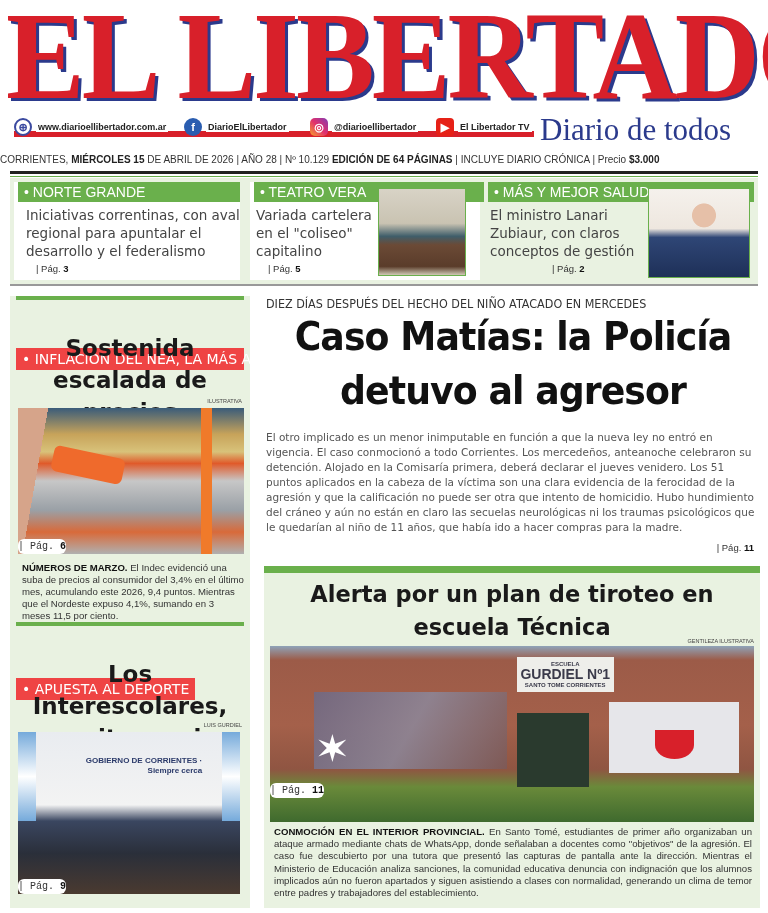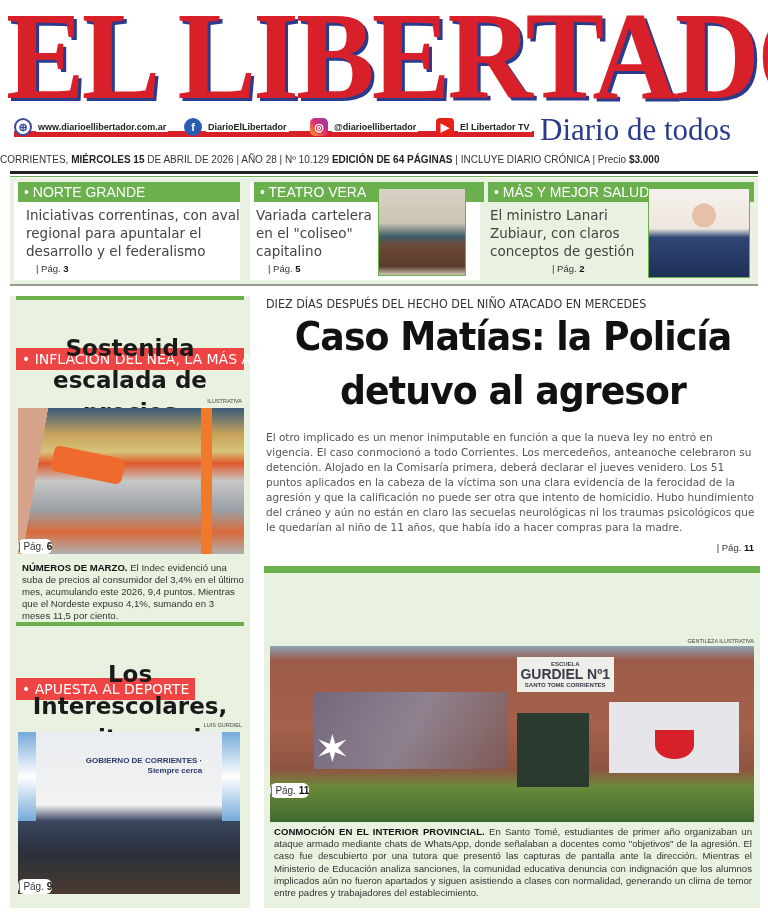--- a/index.html
+++ b/index.html
@@ -41,21 +41,21 @@
   .tag-lg { position: absolute; background: #ef4444; color: #fff; font-size: 14px; line-height: 22px; height: 22px; padding: 0 6px; white-space: nowrap; margin-top: 44px; }
   .headline-l { position: absolute; left: 0; width: 240px; text-align: center; font-weight: bold; font-size: 23px; line-height: 32px; color: #1a1a1a; }
   .credit { position: absolute; font-family: "Liberation Sans", sans-serif; font-size: 5.5px; color: #444; text-transform: uppercase; }
   .photo { position: absolute; overflow: hidden; }
   .photo-market { background: linear-gradient(100deg,#d6a48a 0 12%, transparent 12%), linear-gradient(180deg,#3a5c7a 0%,#c7a35a 18%,#d8c27a 30%,#e05a2a 38%,#c7c7c7 50%,#9aa0a6 70%,#d86a3a 85%,#b0b0b0 100%); }
   .photo-market .cart { position: absolute; left: 15%; top: 30%; width: 32%; height: 18%; background: #ef6a2c; border-radius: 6px; transform: rotate(12deg); }
   .photo-market .pillar { position: absolute; right: 14%; top: 0; width: 5%; height: 100%; background: #f07a2a; }
   .photo-conf { background: linear-gradient(180deg,#e9ecf0 0%,#f3f3f3 45%,#3a4660 55%,#2a2f3a 75%,#4a3a30 100%); }
   .photo-conf .banner { position: absolute; left: 18%; top: 10%; width: 65%; height: 30%; color: #2b3a6a; font-family: "Liberation Sans", sans-serif; font-weight: bold; font-size: 8px; text-align: right; line-height: 10px; padding-top: 8px; }
   .photo-conf .flag { position: absolute; top: 0; width: 8%; height: 55%; background: linear-gradient(180deg,#75aadb,#fff 50%,#75aadb); }
-  .pag-label { position: absolute; left: 0; bottom: 0; background: #fff; font-family: Liberation Sans, sans-serif; font-size: 10px; color: #333; padding: 2px 0; border-radius: 6px; }
+  .pag-label { position: absolute; left: 0; bottom: 0; background: #fff; font-family: Liberation Mono, monospace; font-size: 10px; color: #333; padding: 2px 0; border-radius: 6px; }
   .pag-label b { color: #111; }
   .caption-l { position: absolute; left: 12px; width: 222px; font-family: "Liberation Sans", sans-serif; font-size: 9.6px; line-height: 12px; color: #333; }
   .caption-l b { color: #111; }
 
   
   .kicker { position: absolute; left: 266px; top: 296px; font-size: 13px; color: #333; font-family: "DejaVu Sans", sans-serif; transform: scaleX(0.86); transform-origin: left; white-space: nowrap; }
   .main-headline { position: absolute; left: 258px; top: 310px; width: 510px; text-align: center; font-weight: bold; font-size: 39px; line-height: 54px; color: #111; letter-spacing: -1px; transform: scaleX(0.93); transform-origin: center; }
   .main-body { position: absolute; left: 266px; top: 430px; width: 494px; font-size: 11.3px; line-height: 15px; color: #555; font-family: "DejaVu Sans", sans-serif; transform: scaleX(0.93); transform-origin: left; width: 531px; }
   .main-pag { position: absolute; right: 14px; top: 542px; font-family: "Liberation Sans", sans-serif; font-size: 9.5px; color: #333; }
   .main-pag b { color: #111; }
@@ -149,20 +149,21 @@
   </div>
 </div>
 
 <div class="kicker">DIEZ DÍAS DESPUÉS DEL HECHO DEL NIÑO ATACADO EN MERCEDES</div>
 <div class="main-headline">Caso Matías: la Policía detuvo al agresor</div>
 <div class="main-body">El otro implicado es un menor inimputable en función a que la nueva ley no entró en vigencia. El caso conmocionó a todo Corrientes. Los mercedeños, anteanoche celebraron su detención. Alojado en la Comisaría primera, deberá declarar el jueves venidero. Los 51 puntos aplicados en la cabeza de la víctima son una clara evidencia de la ferocidad de la agresión y que la calificación no puede ser otra que intento de homicidio. Hubo hundimiento del cráneo y aún no están en claro las secuelas neurológicas ni los traumas psicológicos que le quedarían al niño de 11 años, que había ido a hacer compras para la madre.</div>
 <div class="main-pag"><span>| Pág. </span><b>11</b></div>
 
 <div class="story2">
   <div class="topbar"></div>
+  <div class="hl">Alerta por un plan de tiroteo en escuela Técnica</div>
   <div class="credit" style="right:6px; top:72px;">GENTILEZA ILUSTRATIVA</div>
   <div class="photo photo-school" style="left:6px; top:80px; width:484px; height:176px;">
     <div class="mural1"></div>
     <div class="mural2"></div>
     <div class="door"></div>
     <div class="sign"><small>ESCUELA</small><span>GURDIEL Nº1</span><small>SANTO TOME CORRIENTES</small></div>
     <div class="burst"></div>
     <div class="pag-label" style="bottom:24px;"><span>| Pág. </span><b>11</b></div>
   </div>
   <div class="caption-2"><b>CONMOCIÓN EN EL INTERIOR PROVINCIAL.</b><span> En Santo Tomé, estudiantes de primer año organizaban un ataque armado mediante chats de WhatsApp, donde señalaban a docentes como "objetivos" de la agresión. El caso fue descubierto por una tutora que presentó las capturas de pantalla ante la dirección. Mientras el Ministerio de Educación analiza sanciones, la comunidad educativa denuncia con indignación que los alumnos implicados aún no fueron apartados y siguen asistiendo a clases con normalidad, generando un clima de temor entre padres y trabajadores del establecimiento.</span></div>

